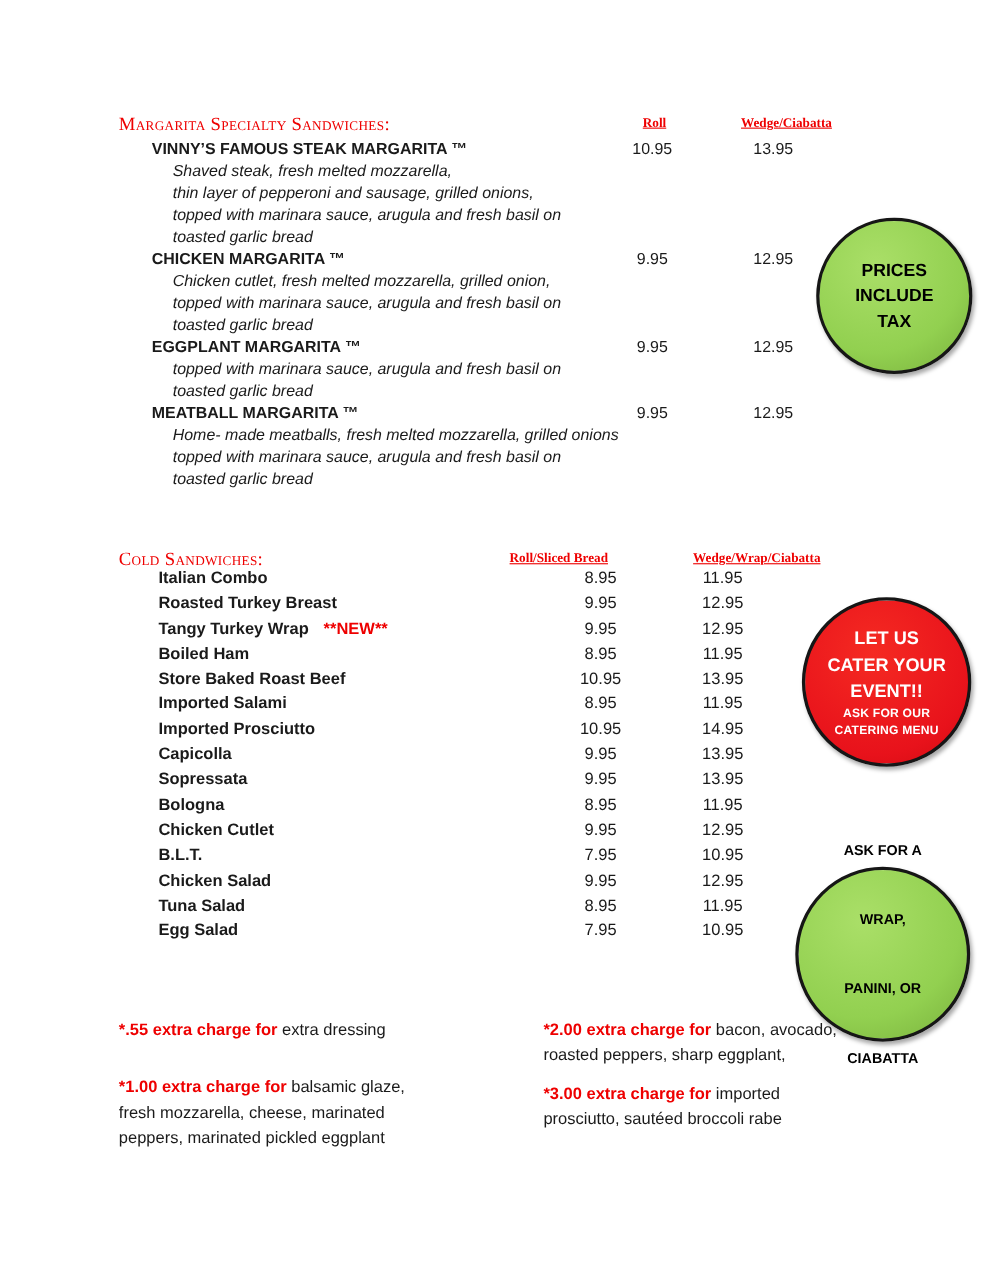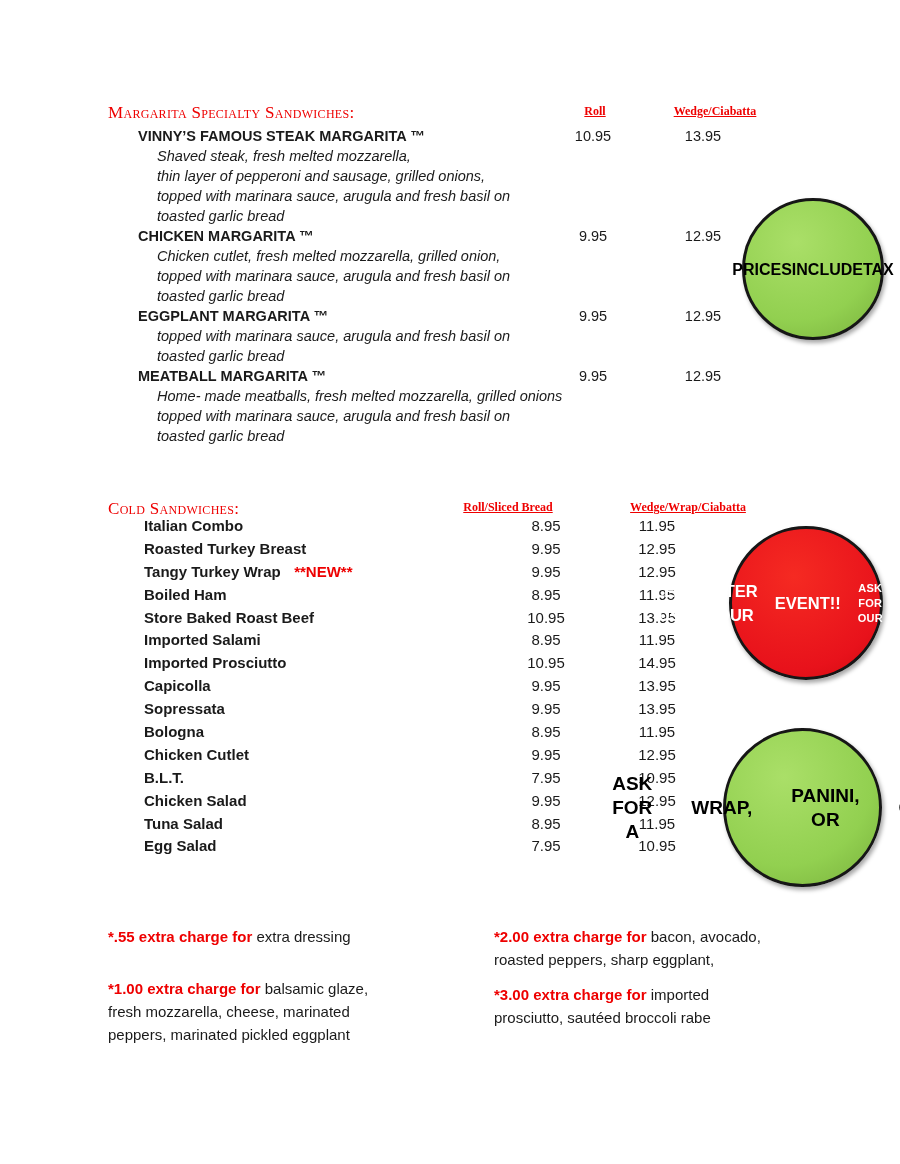--- a/index.html
+++ b/index.html
@@ -32,38 +32,38 @@
   .c-block { position:absolute; left:108px; top:515px; width:700px; }
   .c-row { position:relative; height:22.9px; line-height:22.9px; }
   .c-name { margin-left:36px; font-weight:bold; font-size:15px; white-space:nowrap; }
   .c-tag { color:var(--red,#ee0000); font-weight:bold; font-size:15px; margin-left:9px; }
   .c-price { position:absolute; top:0; width:80px; text-align:center; font-size:15px; }
   .c-price.p1 { left:398px; }
   .c-price.p2 { left:509px; }
   
   .badge {
     position:absolute; border-radius:50%;
-    display:flex; flex-direction:row; align-items:center; justify-content:center;
+    display:flex; flex-direction:column; align-items:center; justify-content:center;
     text-align:center; font-weight:bold;
     border:3px solid #161616;
     box-shadow:2px 3px 4px rgba(0,0,0,0.35);
   }
   .badge.green {
     background:radial-gradient(circle at 38% 30%, #aadf68, var(--badge-green,#92d050) 62%, #78b03c 100%);
     color:#000;
   }
   .badge.red {
     background:radial-gradient(circle at 42% 32%, #f52a22, var(--badge-red,#e8121b) 70%, #cf0a10 100%);
     color:#fff;
   }
   #badge-tax  { left:742px; top:198px; width:136px; height:136px; font-size:16px;  line-height:23px; }
-  #badge-cater{ left:729px; top:526px; width:148px; height:148px;gap:17px; }
+  #badge-cater{ left:729px; top:543px; width:148px; height:148px; }
   #badge-cater .big   { font-size:16.5px; line-height:24.5px; }
   #badge-cater .small { font-size:11px;   line-height:15px; letter-spacing:.2px; }
-  #badge-wrap { left:723px; top:728px; width:153px; height:153px; font-size:19px; line-height:24px;gap:39px; }
+  #badge-wrap { left:723px; top:788px; width:153px; height:153px; font-size:13px; line-height:24px;gap:39px; }
   
   .note { position:absolute; width:310px; font-size:15px; line-height:22.8px; }
   .note .red { color:var(--red,#ee0000); font-weight:bold; }
   #note-l1 { left:108px; top:926px; }
   #note-l2 { left:108px; top:978px; }
   #note-r1 { left:494px; top:926px; }
   #note-r2 { left:494px; top:984px; }
 </style>
 </head>
 <body>

